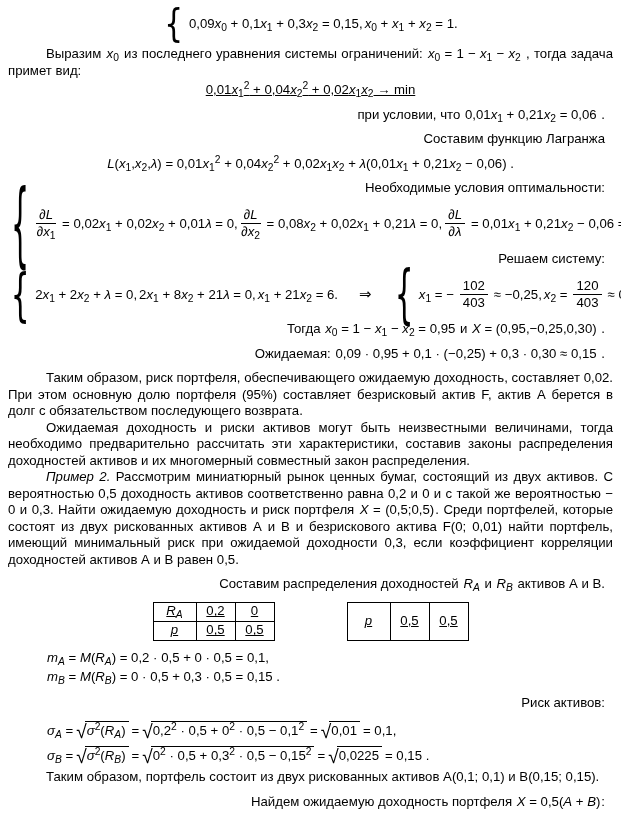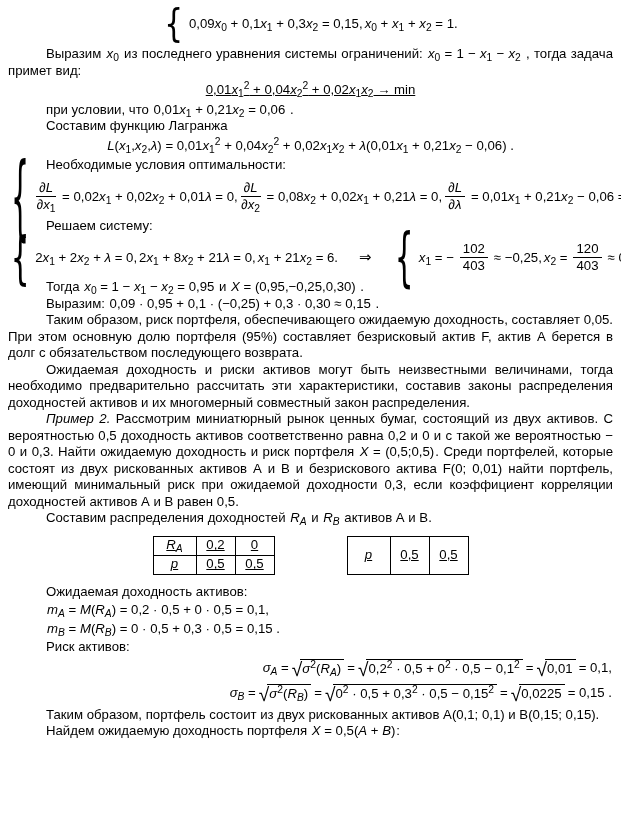--- a/index.html
+++ b/index.html
@@ -3,21 +3,21 @@
 <meta charset="utf-8">
 <style>
   html,body{margin:0;padding:0;}
   body{
     width:621px;height:823px;overflow:hidden;background:#ffffff;color:#000000;
     font-family:"Liberation Sans","DejaVu Sans",sans-serif;
     font-size:13.2px;line-height:16.5px;
   }
   .page{padding:3px 8px 0 8px;}
   p.para{margin:0;text-align:justify;text-indent:38px;}
-  p.line{margin:0;text-indent:38px;text-align:left;}
+  p.line{margin:8px;text-indent:38px;text-align:right;}
   sub,sup{font-size:0.78em;line-height:0;}
   sub{vertical-align:-0.25em;}
   sup{vertical-align:0.5em;}
   .math{white-space:nowrap;padding:0 1px;}
   .fcenter{text-align:center;margin:2px 0;}
   
   .system{display:inline-flex;align-items:center;text-align:left;vertical-align:middle;}
   .sys-rows{display:flex;flex-direction:row;align-items:center;}
   .sys-row{white-space:nowrap;line-height:19px;display:flex;align-items:center;gap:3px;}
   .brace{display:inline-block;line-height:1;font-family:"DejaVu Sans",sans-serif;transform-origin:center;margin-right:2px;}
@@ -32,21 +32,21 @@
   
   .frac{display:inline-flex;flex-direction:column;align-items:center;vertical-align:middle;margin:0 2px;line-height:1.05;}
   .frac .num{border-bottom:1px solid #000;padding:0 3px 1px 3px;}
   .frac .den{padding-top:1px;}
   
   .sqrt{display:inline-flex;align-items:stretch;white-space:nowrap;}
   .sqrt .rad{font-size:1.45em;line-height:1;display:flex;align-items:flex-end;margin-right:-2px;transform:translateY(1px);}
   .sqrt .rcd{border-top:1px solid #000;padding:1px 3px 0 2px;}
   
   .math-line{display:flex;align-items:center;gap:2px;margin:1px 0 1px 38px;min-height:18px;white-space:nowrap;}
-  .math-line.tall{min-height:24px;justify-content:flex-end;}
+  .math-line.tall{min-height:24px;}
   
   .tables-row{display:flex;justify-content:center;gap:72px;margin:9px 0 9px 0;text-decoration:underline;}
   table.dist{border-collapse:collapse;}
   table.dist td{border:1px solid #000;width:36px;height:18px;text-align:center;padding:0 1px;font-size:13.2px;}
   table.dist td:first-child{width:40px;}
   i{font-style:italic;}
 </style>
 </head>
 <body>
 
@@ -143,22 +143,22 @@
                 <span class="den">403</span>
               </span>
               <span class="math">≈ 0,30.</span>
             </span>
         </span>
       </span>
     </span>
   </div>
 
   <p class="line"><span>Тогда </span><span class="math"><i>x</i><sub>0</sub> = 1 − <i>x</i><sub>1</sub> − <i>x</i><sub>2</sub> = 0,95</span><span> и </span><span class="math"><i>X</i> = (0,95,−0,25,0,30)</span><span> .</span></p>
-  <p class="line"><span>Выразим: </span><span class="math">0,09 · 0,95 + 0,1 · (−0,25) + 0,3 · 0,30 ≈ 0,15</span><span> .</span></p>
-  <p class="para">Таким образом, риск портфеля, обеспечивающего ожидаемую доходность, составляет 0,05. При этом основную долю портфеля (95%) составляет безрисковый актив F, актив А берется в долг с обязательством последующего возврата.</p>
+  <p class="line"><span>Ожидаемая: </span><span class="math">0,09 · 0,95 + 0,1 · (−0,25) + 0,3 · 0,30 ≈ 0,15</span><span> .</span></p>
+  <p class="para">Таким образом, риск портфеля, обеспечивающего ожидаемую доходность, составляет 0,02. При этом основную долю портфеля (95%) составляет безрисковый актив F, актив А берется в долг с обязательством последующего возврата.</p>
   <p class="para">Ожидаемая доходность и риски активов могут быть неизвестными величинами, тогда необходимо предварительно рассчитать эти характеристики, составив законы распределения доходностей активов и их многомерный совместный закон распределения.</p>
   <p class="para"><i>Пример 2.</i><span> Рассмотрим миниатюрный рынок ценных бумаг, состоящий из двух активов. С вероятностью 0,5 доходность активов соответственно равна 0,2 и 0 и с такой же вероятностью − 0 и 0,3. Найти ожидаемую доходность и риск портфеля </span><span class="math"><i>X</i> = (0,5;0,5)</span><span>. Среди портфелей, которые состоят из двух рискованных активов А и В и безрискового актива F(0; 0,01) найти портфель, имеющий минимальный риск при ожидаемой доходности 0,3, если коэффициент корреляции доходностей активов А и В равен 0,5.</span></p>
   <p class="line"><span>Составим распределения доходностей </span><span class="math"><i>R</i><sub><i>A</i></sub></span><span> и </span><span class="math"><i>R</i><sub><i>B</i></sub></span><span> активов А и В.</span></p>
 
   <div class="tables-row">
     <table class="dist">
       <tbody>
           <tr>
         <td><span class="math"><i>R</i><sub><i>A</i></sub></span></td>
         <td>0,2</td>
@@ -175,21 +175,20 @@
       <tbody>
       <tr>
         <td><span class="math"><i>p</i></span></td>
         <td>0,5</td>
         <td>0,5</td>
       </tr>
     </tbody>
       </table>
   </div>
 
-  <p class="line">Ожидаемая доходность активов:</p>
   <div class="math-line">
       <span class="math"><i>m</i><sub><i>A</i></sub> = <i>M</i>(<i>R</i><sub><i>A</i></sub>) = 0,2 · 0,5 + 0 · 0,5 = 0,1,</span>
     </div>
   <div class="math-line">
       <span class="math"><i>m</i><sub><i>B</i></sub> = <i>M</i>(<i>R</i><sub><i>B</i></sub>) = 0 · 0,5 + 0,3 · 0,5 = 0,15 .</span>
     </div>
   <p class="line">Риск активов:</p>
   <div class="math-line tall">
       <span class="math"><i>σ</i><sub><i>A</i></sub> =</span>
       <span class="sqrt">

